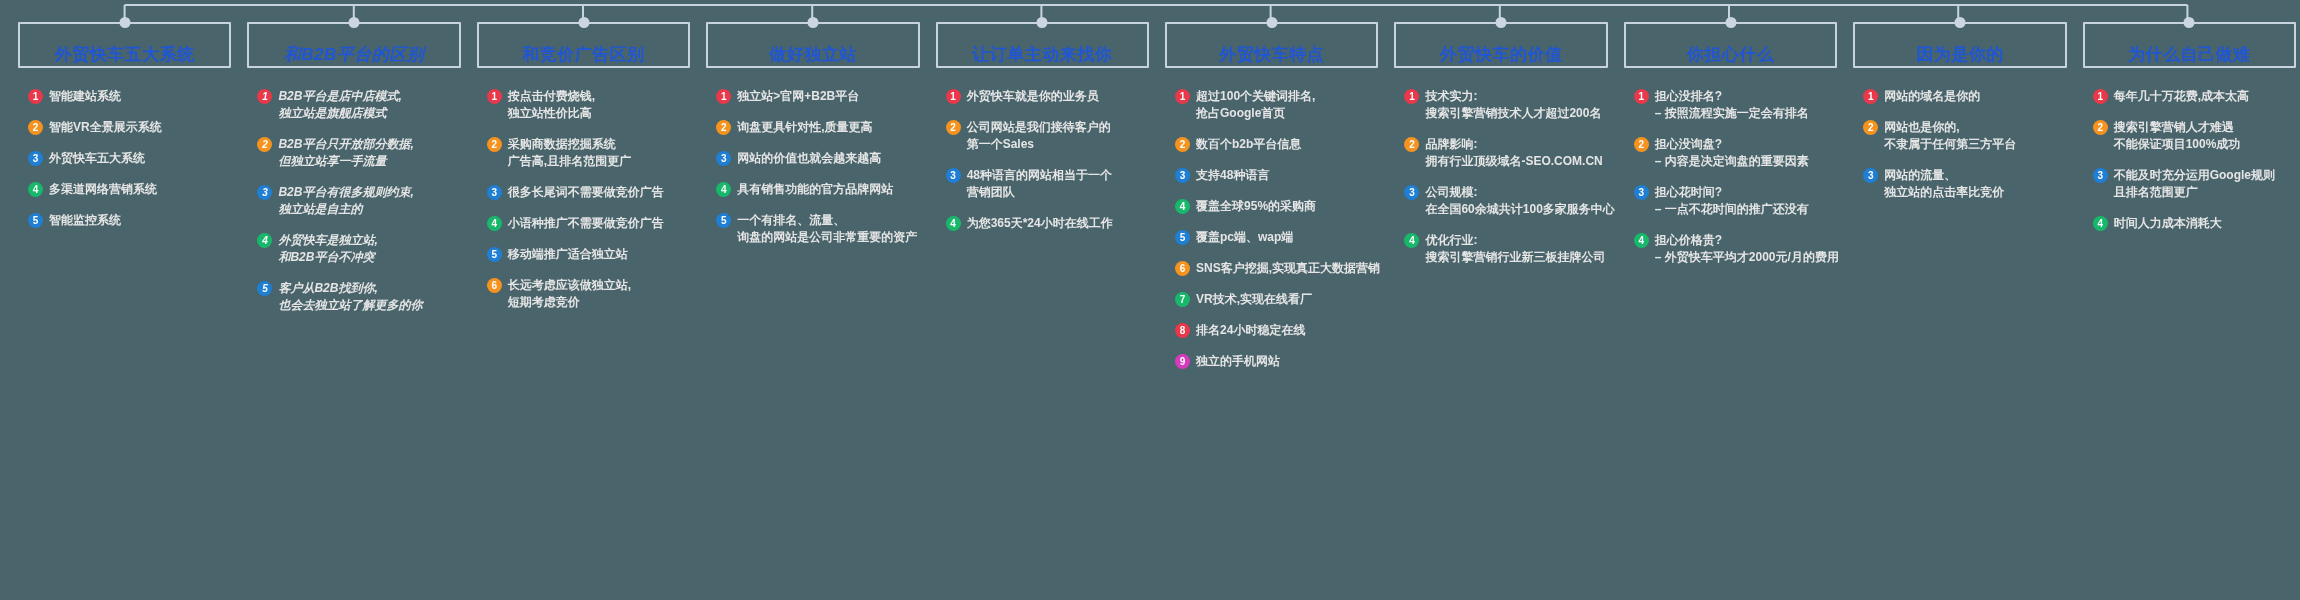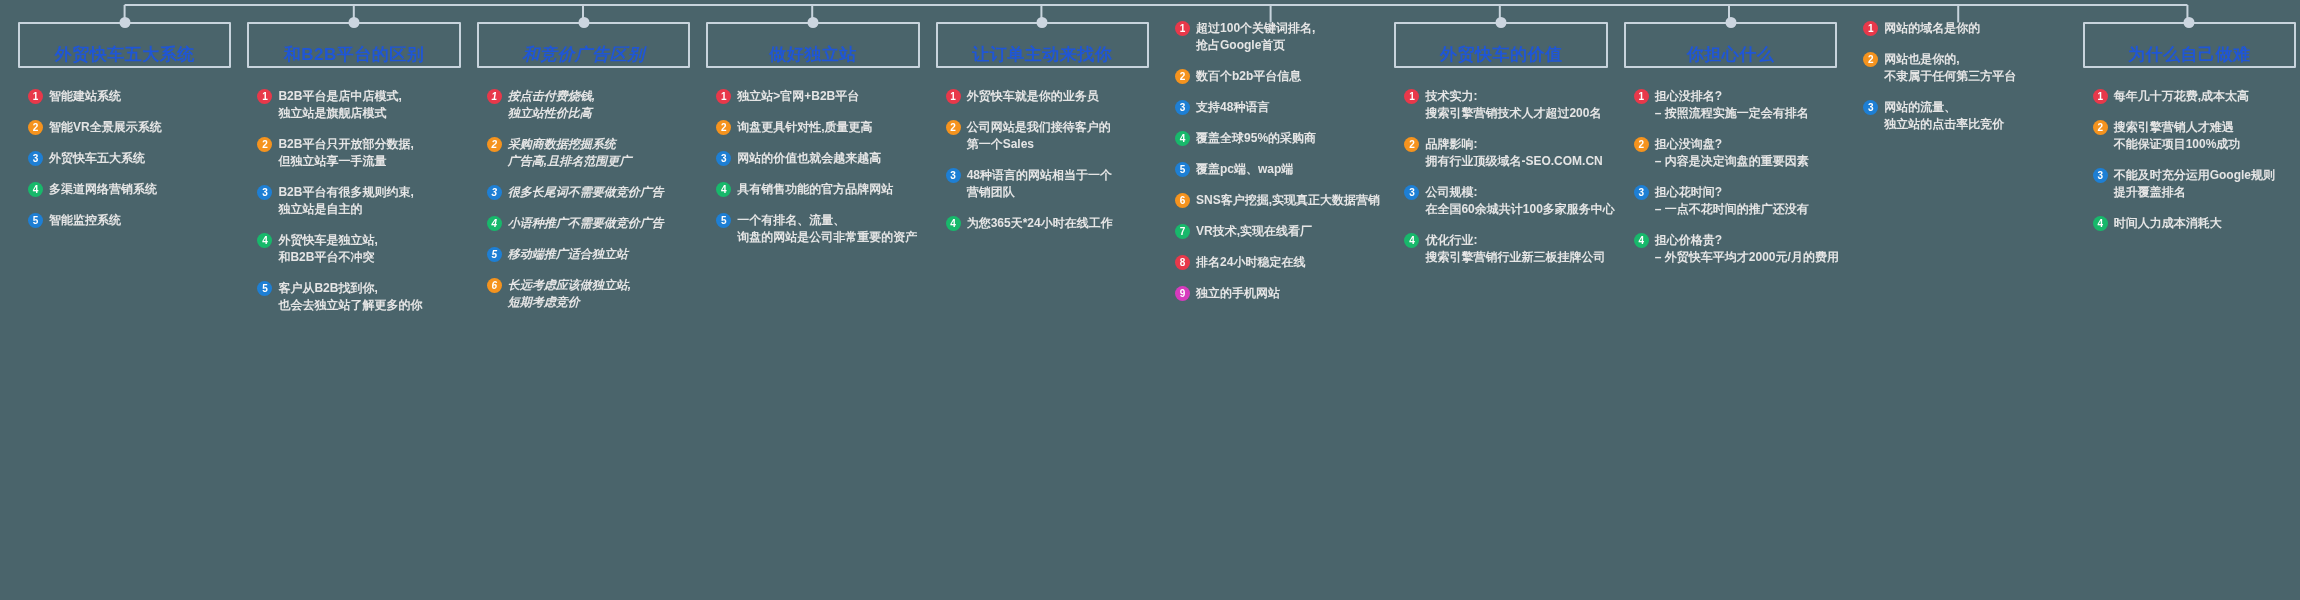--- a/index.html
+++ b/index.html
@@ -170,21 +170,21 @@
             </div>
           </div>
           <div class="item">
             <span class="bullet" style="background: rgb(30, 127, 212);">5</span>
             <div class="item-lines">
               <div class="item-line">智能监控系统</div>
             </div>
           </div>
         </div>
       </div>
-      <div class="column" style="flex: 1 1 0px; min-width: 0px; padding-left: 10px; padding-right: 6px;">
+      <div class="column" style="flex: 1 1 0px; min-width: 0px; padding-left: 10px; padding-right: 6px; font-style: italic;">
         <div class="node-box">
           <span class="anchor-dot"></span>
           <span class="node-title">和B2B平台的区别</span>
         </div>
         <div class="items">
           <div class="item">
             <span class="bullet" style="background: rgb(232, 56, 74);">1</span>
             <div class="item-lines">
               <div class="item-line">B2B平台是店中店模式,</div>
               <div class="item-line sub">独立站是旗舰店模式</div>
@@ -213,21 +213,21 @@
           </div>
           <div class="item">
             <span class="bullet" style="background: rgb(30, 127, 212);">5</span>
             <div class="item-lines">
               <div class="item-line">客户从B2B找到你,</div>
               <div class="item-line sub">也会去独立站了解更多的你</div>
             </div>
           </div>
         </div>
       </div>
-      <div class="column" style="flex: 1 1 0px; min-width: 0px; padding-left: 10px; padding-right: 6px; font-style: italic;">
+      <div class="column" style="flex: 1 1 0px; min-width: 0px; padding-left: 10px; padding-right: 6px;">
         <div class="node-box">
           <span class="anchor-dot"></span>
           <span class="node-title">和竞价广告区别</span>
         </div>
         <div class="items">
           <div class="item">
             <span class="bullet" style="background: rgb(232, 56, 74);">1</span>
             <div class="item-lines">
               <div class="item-line">按点击付费烧钱,</div>
               <div class="item-line sub">独立站性价比高</div>
@@ -334,20 +334,24 @@
           </div>
           <div class="item">
             <span class="bullet" style="background: rgb(24, 184, 107);">4</span>
             <div class="item-lines">
               <div class="item-line">为您365天*24小时在线工作</div>
             </div>
           </div>
         </div>
       </div>
       <div class="column" style="flex: 1 1 0px; min-width: 0px; padding-left: 10px; padding-right: 6px;">
+        <div class="node-box">
+          <span class="anchor-dot"></span>
+          <span class="node-title">外贸快车特点</span>
+        </div>
         <div class="items">
           <div class="item">
             <span class="bullet" style="background: rgb(232, 56, 74);">1</span>
             <div class="item-lines">
               <div class="item-line">超过100个关键词排名,</div>
               <div class="item-line sub">抢占Google首页</div>
             </div>
           </div>
           <div class="item">
             <span class="bullet" style="background: rgb(245, 147, 30);">2</span>
@@ -465,20 +469,24 @@
           <div class="item">
             <span class="bullet" style="background: rgb(24, 184, 107);">4</span>
             <div class="item-lines">
               <div class="item-line">担心价格贵?</div>
               <div class="item-line sub">– 外贸快车平均才2000元/月的费用</div>
             </div>
           </div>
         </div>
       </div>
       <div class="column" style="flex: 1 1 0px; min-width: 0px; padding-left: 10px; padding-right: 6px;">
+        <div class="node-box">
+          <span class="anchor-dot"></span>
+          <span class="node-title">因为是你的</span>
+        </div>
         <div class="items">
           <div class="item">
             <span class="bullet" style="background: rgb(232, 56, 74);">1</span>
             <div class="item-lines">
               <div class="item-line">网站的域名是你的</div>
             </div>
           </div>
           <div class="item">
             <span class="bullet" style="background: rgb(245, 147, 30);">2</span>
             <div class="item-lines">
@@ -511,21 +519,21 @@
             <span class="bullet" style="background: rgb(245, 147, 30);">2</span>
             <div class="item-lines">
               <div class="item-line">搜索引擎营销人才难遇</div>
               <div class="item-line sub">不能保证项目100%成功</div>
             </div>
           </div>
           <div class="item">
             <span class="bullet" style="background: rgb(30, 127, 212);">3</span>
             <div class="item-lines">
               <div class="item-line">不能及时充分运用Google规则</div>
-              <div class="item-line sub">提升覆盖排名</div>
+              <div class="item-line sub">且排名范围更广</div>
             </div>
           </div>
           <div class="item">
             <span class="bullet" style="background: rgb(24, 184, 107);">4</span>
             <div class="item-lines">
               <div class="item-line">时间人力成本消耗大</div>
             </div>
           </div>
         </div>
       </div>

